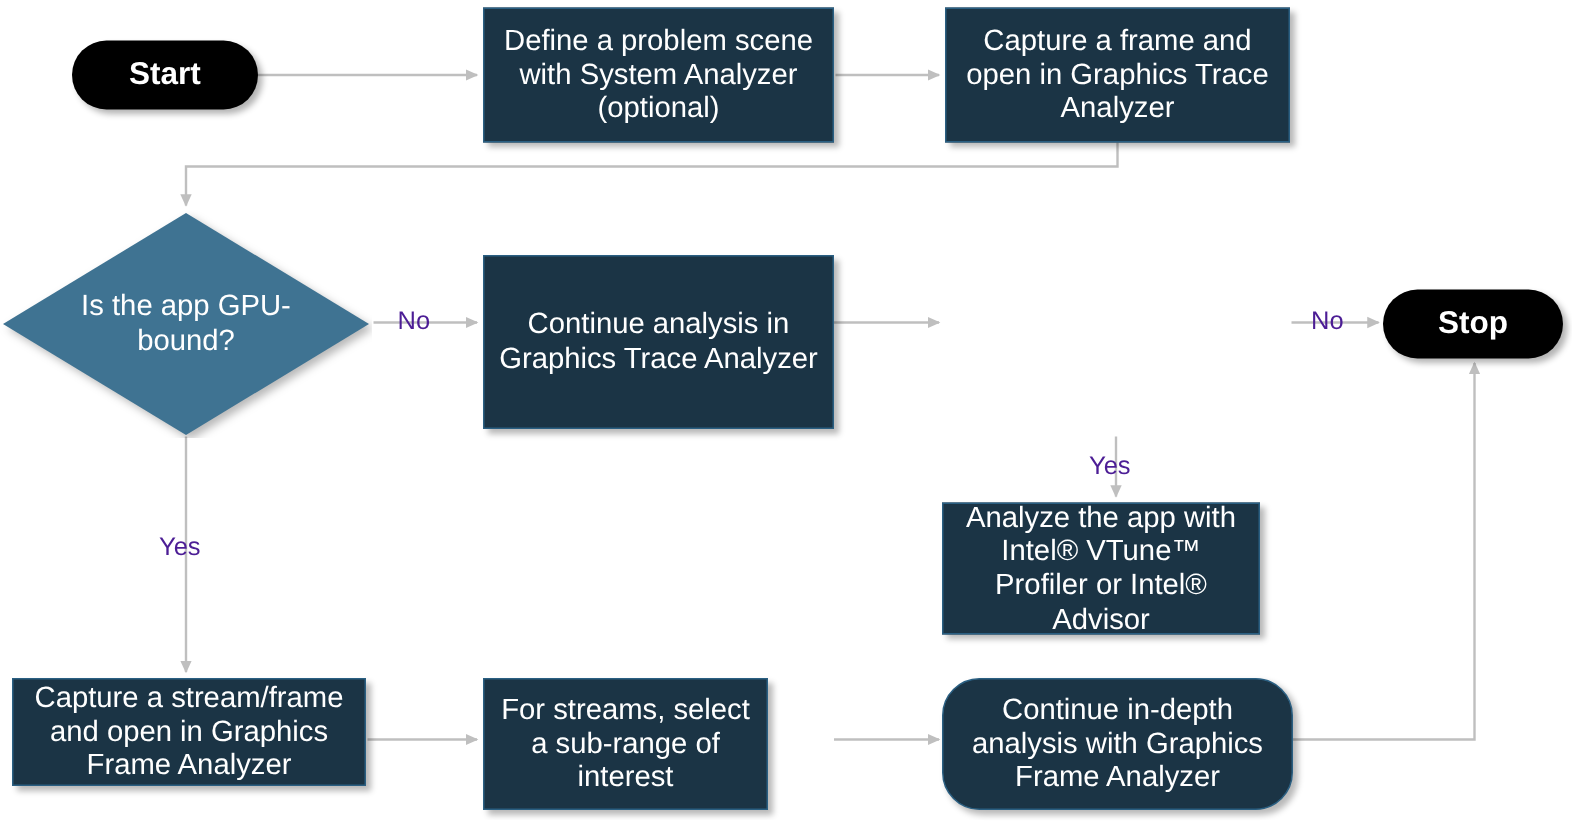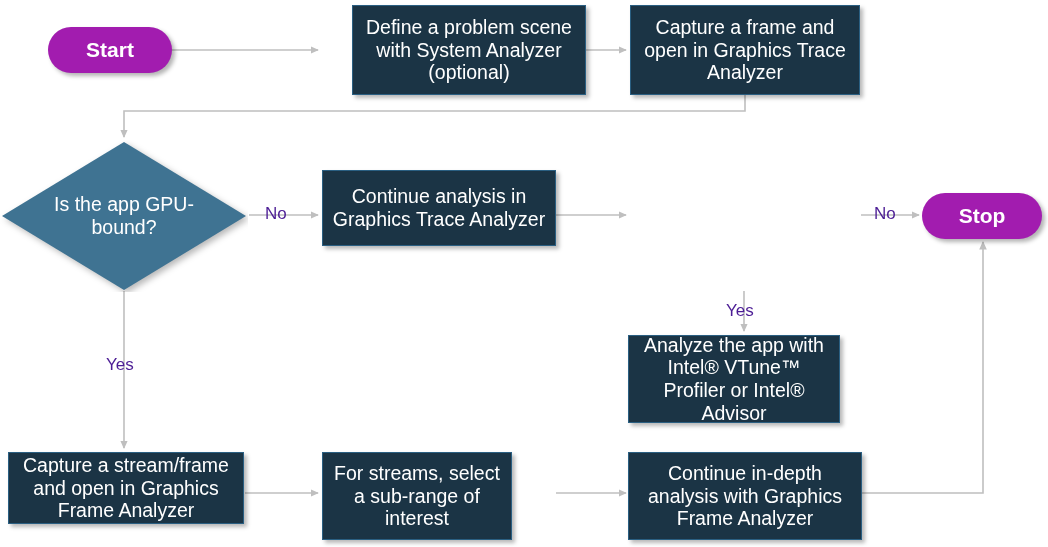--- a/index.html
+++ b/index.html
@@ -36,21 +36,21 @@
     line-height: 1.16;
   }
   .proc {
     background: #1b3445;
     border: 1px solid #2a5f82;
     font-size: 19.5px;
     padding: 2px 5px;
     box-shadow: 3px 3px 4px rgba(0,0,0,0.28);
   }
   .term {
-    background: #a21caf;
+    background: #000000;
     border-radius: 999px;
     font-size: 21px;
     font-weight: bold;
     box-shadow: 3px 3px 4px rgba(0,0,0,0.30);
   }
   .diamond-wrap {
     position: absolute;
   }
   .diamond-shape {
     position: absolute;
@@ -117,45 +117,45 @@
   </svg>
 
   <div class="node term" style="left:48px; top:27px; width:124px; height:46px;">
     <span>Start</span>
   </div>
 
   <div class="node term" style="left:922px; top:193px; width:120px; height:46px;">
     <span>Stop</span>
   </div>
 
-  <div class="node proc" style="left:322px; top:5px; width:234px; height:90px;margin-left:30px;">
+  <div class="node proc" style="left:322px; top:5px; width:234px; height:90px;">
     <span>Define a problem scene with System Analyzer (optional)</span>
   </div>
 
   <div class="node proc" style="left:630px; top:5px; width:230px; height:90px;">
     <span>Capture a frame and open  in Graphics Trace Analyzer</span>
   </div>
 
-  <div class="node proc" style="left:322px; top:170px; width:234px; height:76px;">
+  <div class="node proc" style="left:322px; top:170px; width:234px; height:116px;">
     <span>Continue analysis in Graphics Trace Analyzer</span>
   </div>
 
   <div class="node proc" style="left:628px; top:335px; width:212px; height:88px;">
     <span>Analyze the app with Intel® VTune™ Profiler or Intel® Advisor</span>
   </div>
 
   <div class="node proc" style="left:8px; top:452px; width:236px; height:72px;">
     <span>Capture a stream/frame and open in Graphics Frame Analyzer</span>
   </div>
 
   <div class="node proc" style="left:322px; top:452px; width:190px; height:88px;">
     <span>For streams, select a sub-range of interest</span>
   </div>
 
-  <div class="node proc" style="left:628px; top:452px; width:234px; height:88px;">
+  <div class="node proc" style="left:628px; top:452px; width:234px; height:88px;border-radius:25px;">
     <span>Continue in-depth analysis with Graphics Frame Analyzer</span>
   </div>
 
   <div class="diamond-wrap" style="left:0px; top:140px; width:248px; height:152px;">
     <svg class="diamond-shape" viewBox="0 0 248 152" preserveAspectRatio="none">
       <polygon points="124,2 246,76 124,150 2,76" fill="#3f7392" style="filter:drop-shadow(3px 3px 3px rgba(0,0,0,0.28));"></polygon>
     </svg>
     <div class="diamond-label">Is the app GPU-bound?</div>
   </div>
 

